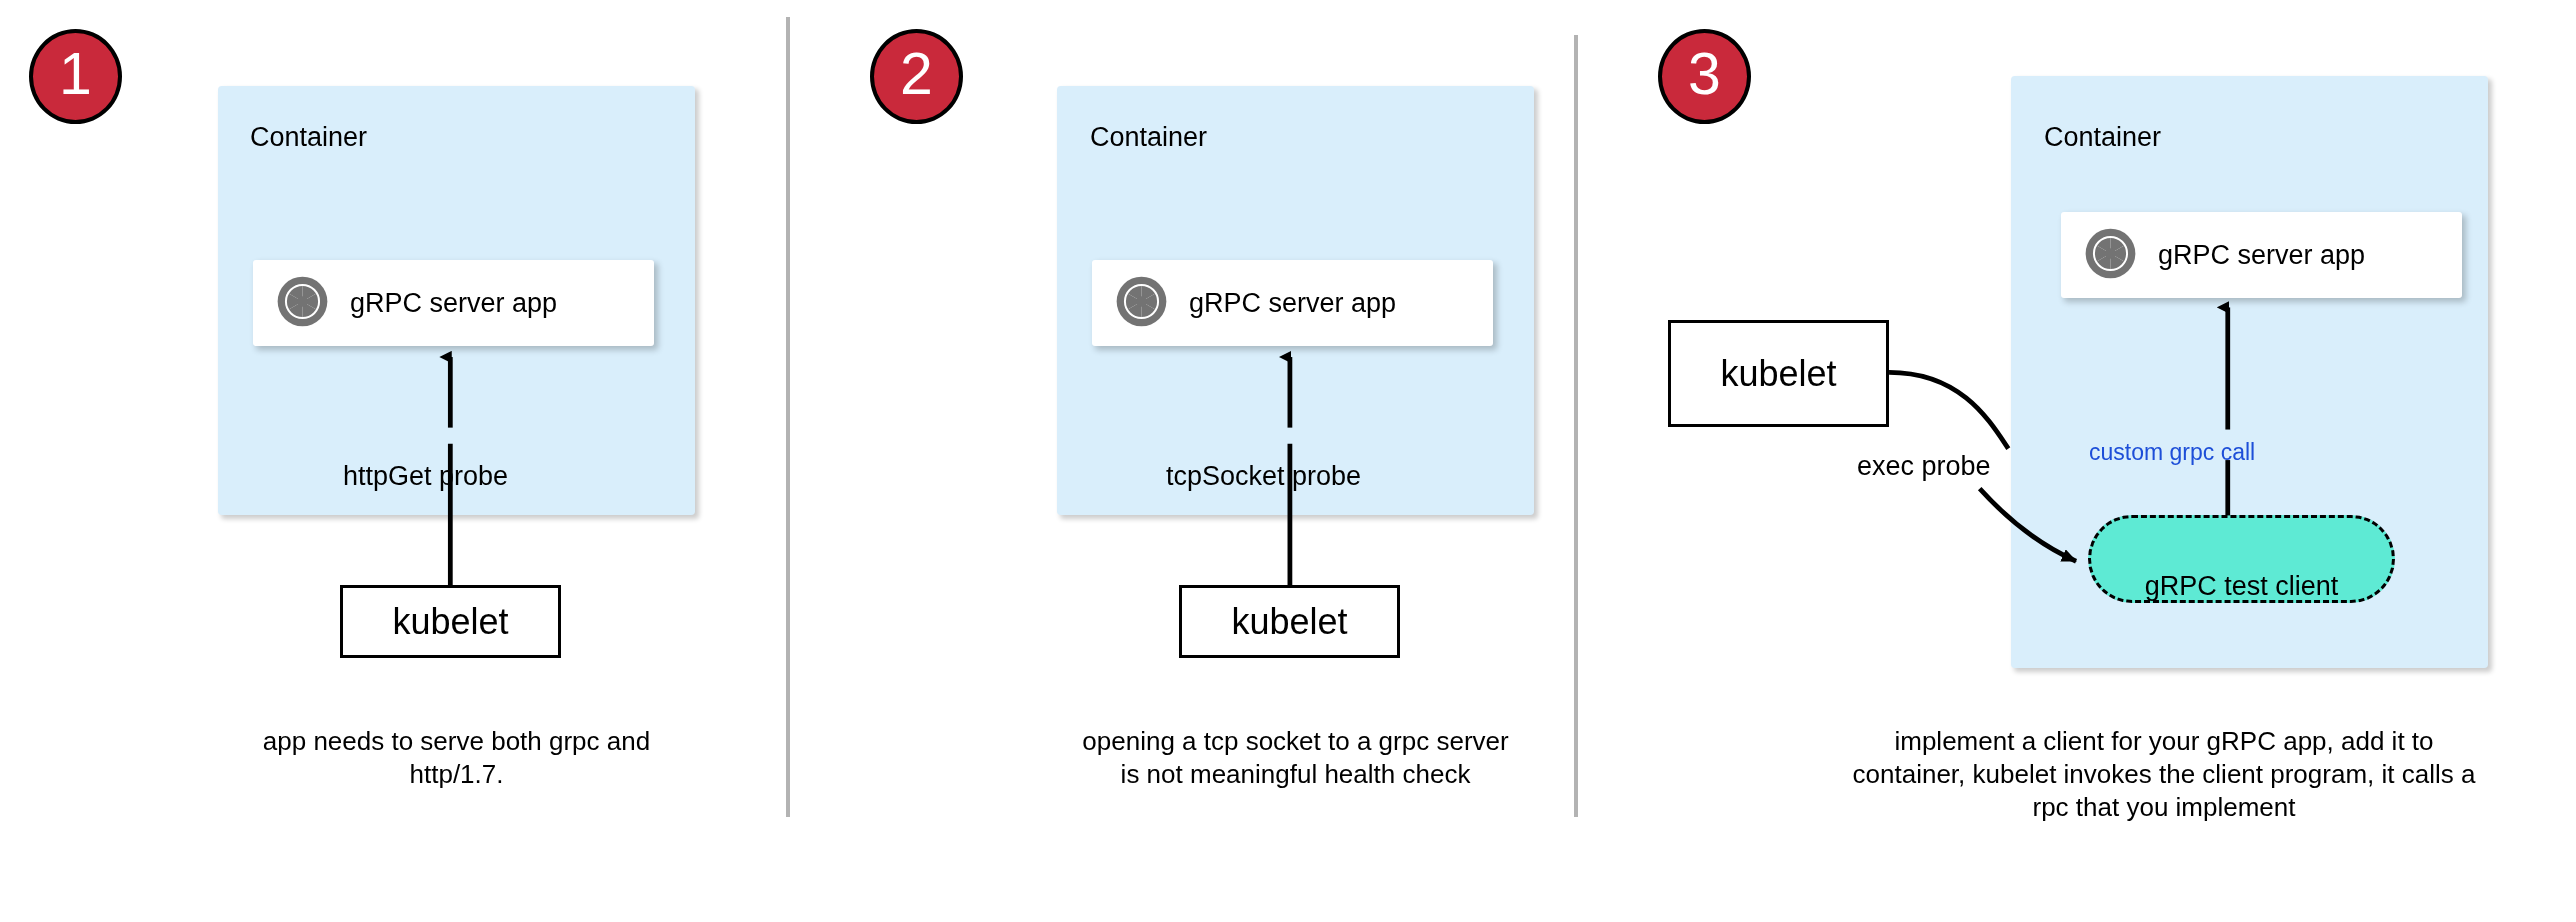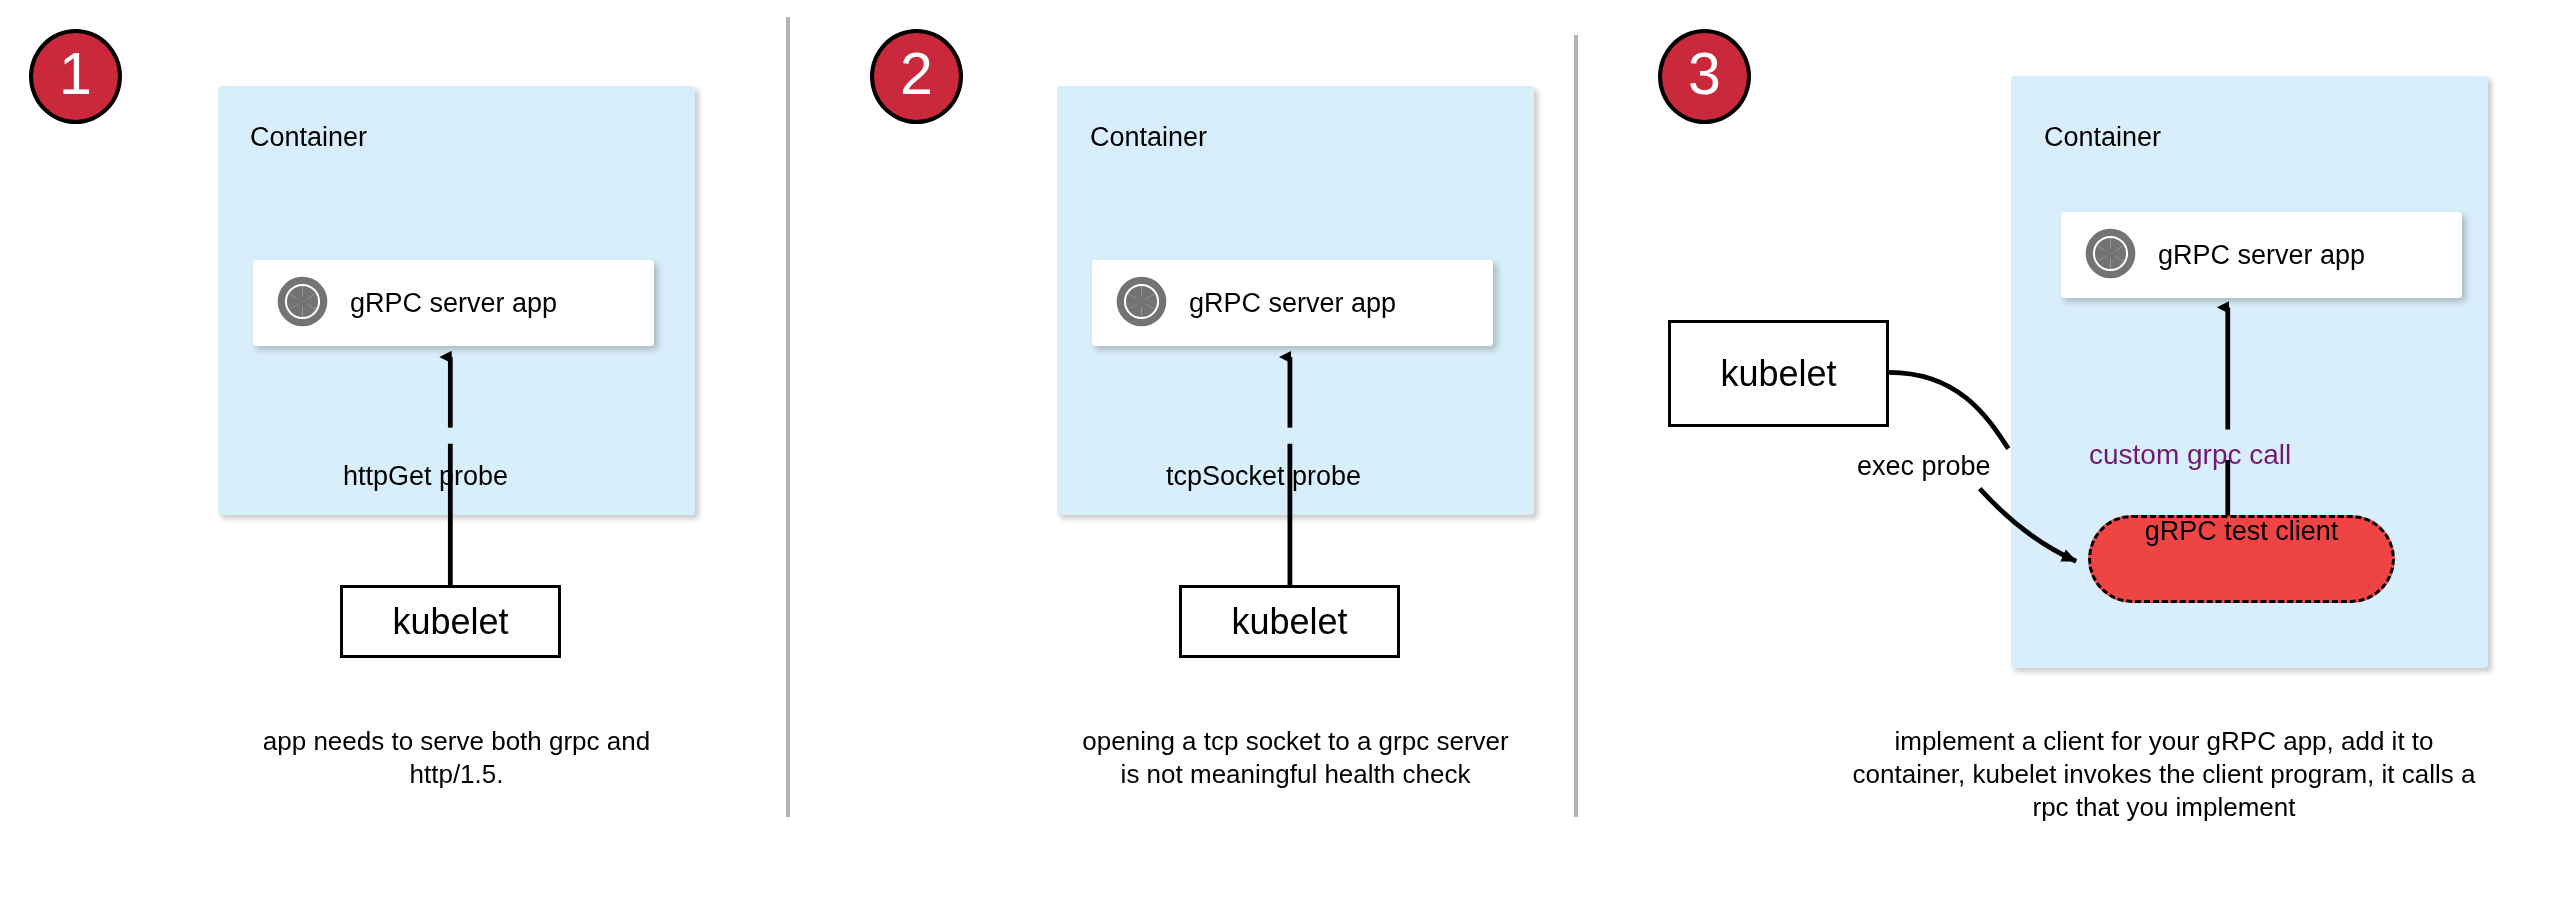--- a/index.html
+++ b/index.html
@@ -74,45 +74,45 @@
     box-sizing:border-box;
     display:flex;align-items:center;justify-content:center;
   }
   .kubelet-box span{
     font-size:36px;line-height:1;color:#000;white-space:nowrap;
   }
 
   
   .pill{
     position:absolute;
-    background:#ef4444;
+    background:#5eead4;
     border:3.8px dashed #000000;
     border-radius:44px;
     box-sizing:border-box;
-    display:flex;align-items:flex-start;justify-content:center;
+    display:flex;align-items:flex-end;justify-content:center;
   }
   .pill span{
     font-size:27px;line-height:1;color:#000;white-space:nowrap;
   }
 
   
   .svg-layer{position:absolute;left:0;top:0;width:2576px;height:923px;
              pointer-events:none;overflow:visible;}
 
   
   .probe-label{
     position:absolute;
     font-size:27px;line-height:1;white-space:nowrap;color:#000;
   }
   .probe-label b{font-weight:normal;}
 
   
   .edge-label{
     position:absolute;
-    font-size:28px;line-height:1;white-space:nowrap;color:#701a75;
+    font-size:23px;line-height:1;white-space:nowrap;color:#1d4ed8;
     background:transparent;
   }
 
   
   .caption{
     position:absolute;
     font-size:26px;
     line-height:33px;
     text-align:center;
     color:#000;
@@ -156,21 +156,21 @@
     </div>
 
     <div class="probe-label" style="left:343px;top:463px;">
       <b>httpGet</b><span> probe</span>
     </div>
 
     <div class="kubelet-box" style="left:340px;top:585px;width:221px;height:73px;">
       <span>kubelet</span>
     </div>
 
-    <div class="caption" style="left:237px;top:725px;width:439px;">app needs to serve both grpc and http/1.5.</div>
+    <div class="caption" style="left:237px;top:725px;width:439px;">app needs to serve both grpc and http/1.7.</div>
   </div>
 
   <div>
 
     <div class="badge" style="left:870px;top:29px;width:93px;height:95px;">
       <span class="badge-num">2</span>
     </div>
 
     <div class="container-box" style="left:1057px;top:86px;width:477px;height:429px;"></div>
     <div class="container-label" style="left:1090px;top:124px;">Container</div>

